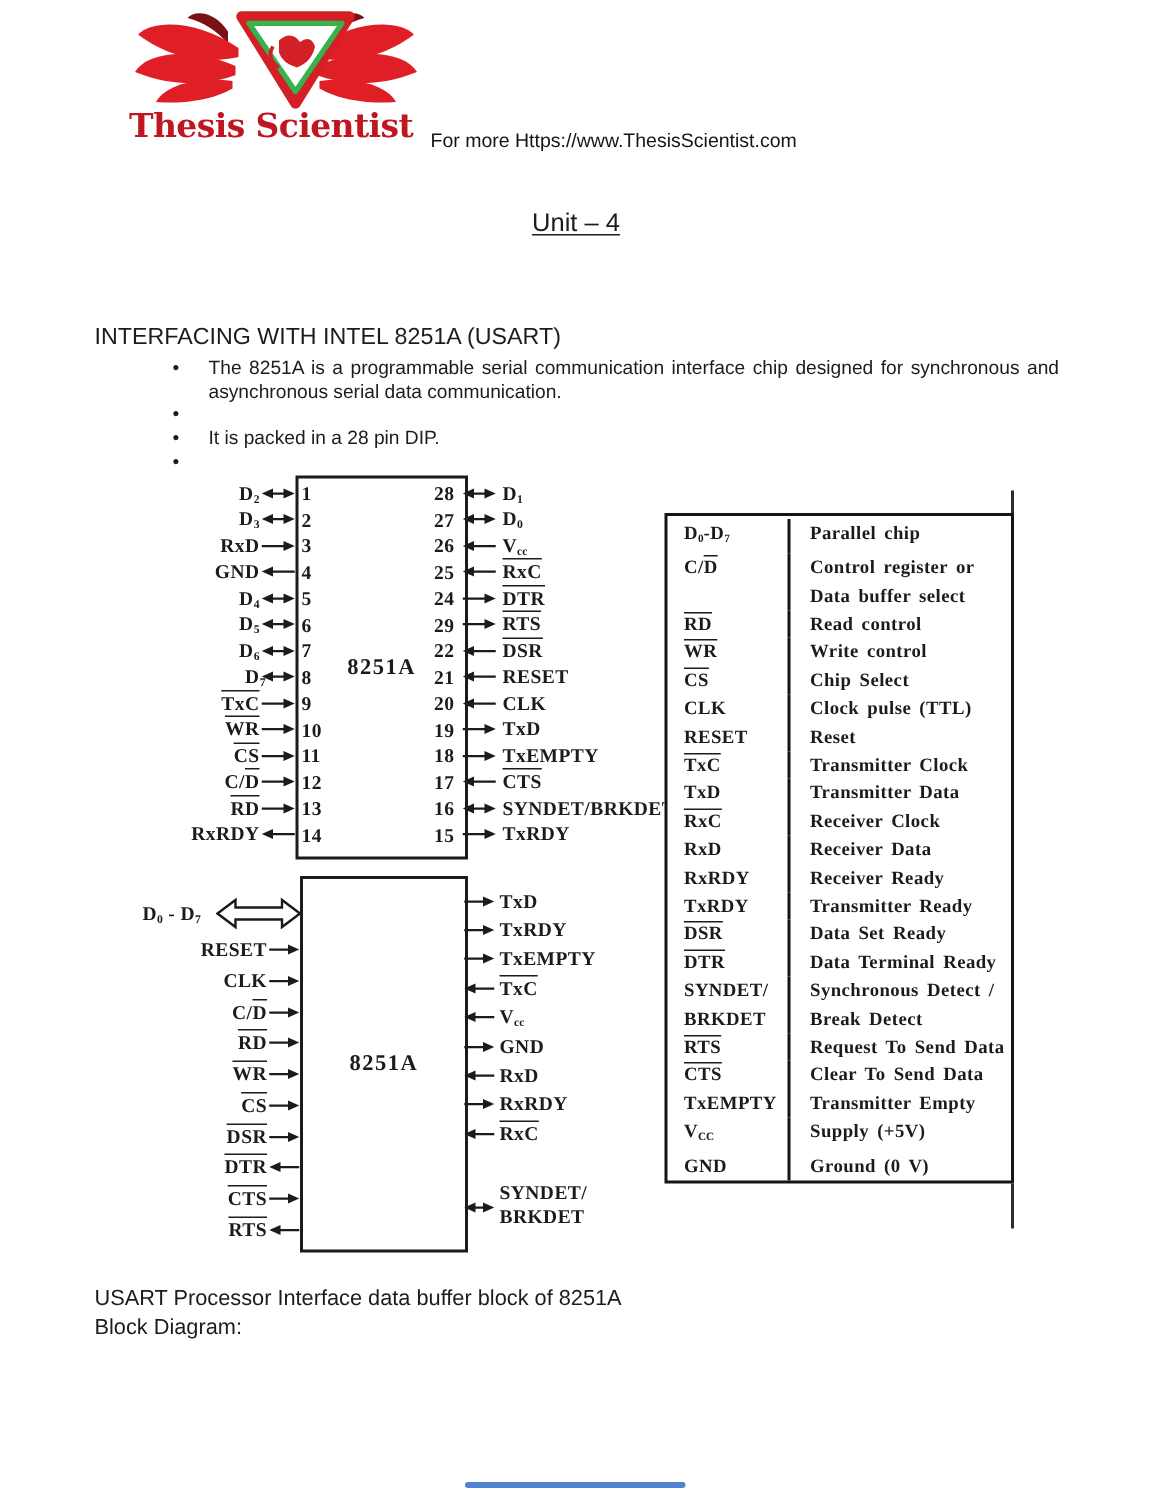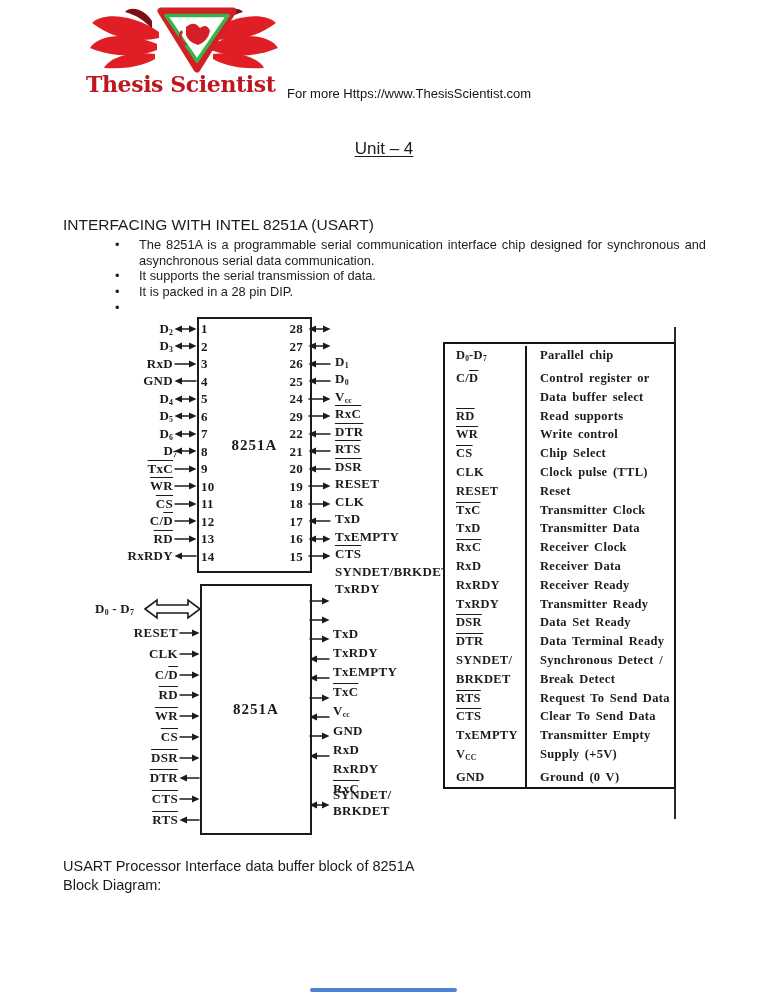--- a/index.html
+++ b/index.html
@@ -18,21 +18,21 @@
   #section-heading{font-size:15.5px;}
   #bullet-list{font-size:12.8px;line-height:15.7px;width:643px;}
   .bullet-item{display:flex;}
   .bdot{width:24px;margin-left:52px;text-align:left;flex:none;}
   .btext{flex:1;text-align:justify;}
   
   .chip{border:2px solid #1b1b1b;display:flex;align-items:center;justify-content:center;}
   .chip-label{font-size:15px;letter-spacing:1px;}
   .plab,.rlab{display:flex;align-items:center;font-size:13px;}
   .plab{justify-content:flex-end;}
-  .rlab{justify-content:flex-start;margin-top:33px;}
+  .rlab{justify-content:flex-start;}
   .parr{display:flex;align-items:center;justify-content:center;}
   .pnum{font-size:13px;}
   
   #pin-table{border:2px solid #151515;width:229px;background:#ffffff;}
   #table-header{display:flex;border-bottom:2.5px solid #151515;height:30px;}
   .th{display:flex;align-items:center;justify-content:center;font-size:14px;}
   #th-pin{width:80px;border-right:2px solid #151515;}
   #th-desc{flex:1;}
   #table-body{padding-top:2px;}
   .trow{display:flex;}
@@ -76,21 +76,20 @@
 <div class="abs" id="page-title" style="left:0;top:139px;width:768px;text-align:center;">Unit – 4</div>
 
 <div class="abs" id="section-heading" style="left:63px;top:216px;">INTERFACING WITH INTEL 8251A (USART)</div>
 <div class="abs" id="bullet-list" style="left:63px;top:237px;">
     <div class="bullet-item">
       <span class="bdot">•</span>
       <span class="btext">The 8251A is a programmable serial communication interface chip designed for synchronous and asynchronous serial data communication.</span>
     </div>
     <div class="bullet-item">
       <span class="bdot">•</span>
-      <span class="btext">It supports the serial transmission of data.</span>
     </div>
     <div class="bullet-item">
       <span class="bdot">•</span>
       <span class="btext">It is packed in a 28 pin DIP.</span>
     </div>
     <div class="bullet-item">
       <span class="bdot">•</span>
       <span class="btext"></span>
     </div>
   </div>
@@ -590,21 +589,21 @@
       <div class="trow">
         <div class="tpin scan">D<span class="sub">0</span>-D<span class="sub">7</span></div>
         <div class="tdesc scan">Parallel chip</div>
       </div>
       <div class="trow">
         <div class="tpin scan">C/<span class="ovl">D</span></div>
         <div class="tdesc scan">Control register or<br>Data buffer select</div>
       </div>
       <div class="trow">
         <div class="tpin scan"><span class="ovl">RD</span></div>
-        <div class="tdesc scan">Read supports</div>
+        <div class="tdesc scan">Read control</div>
       </div>
       <div class="trow">
         <div class="tpin scan"><span class="ovl">WR</span></div>
         <div class="tdesc scan">Write control</div>
       </div>
       <div class="trow">
         <div class="tpin scan"><span class="ovl">CS</span></div>
         <div class="tdesc scan">Chip Select</div>
       </div>
       <div class="trow">

